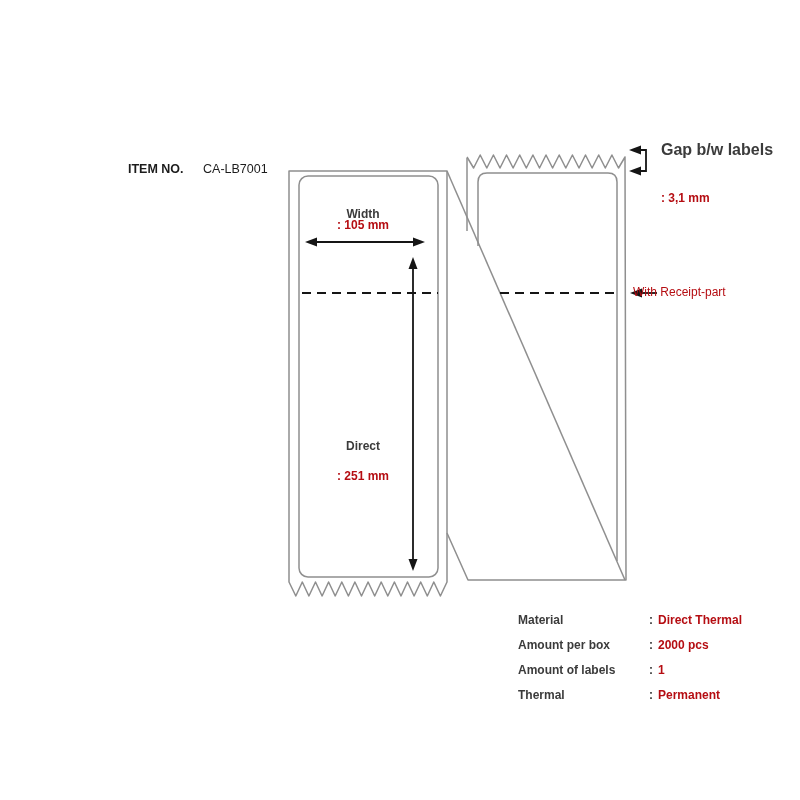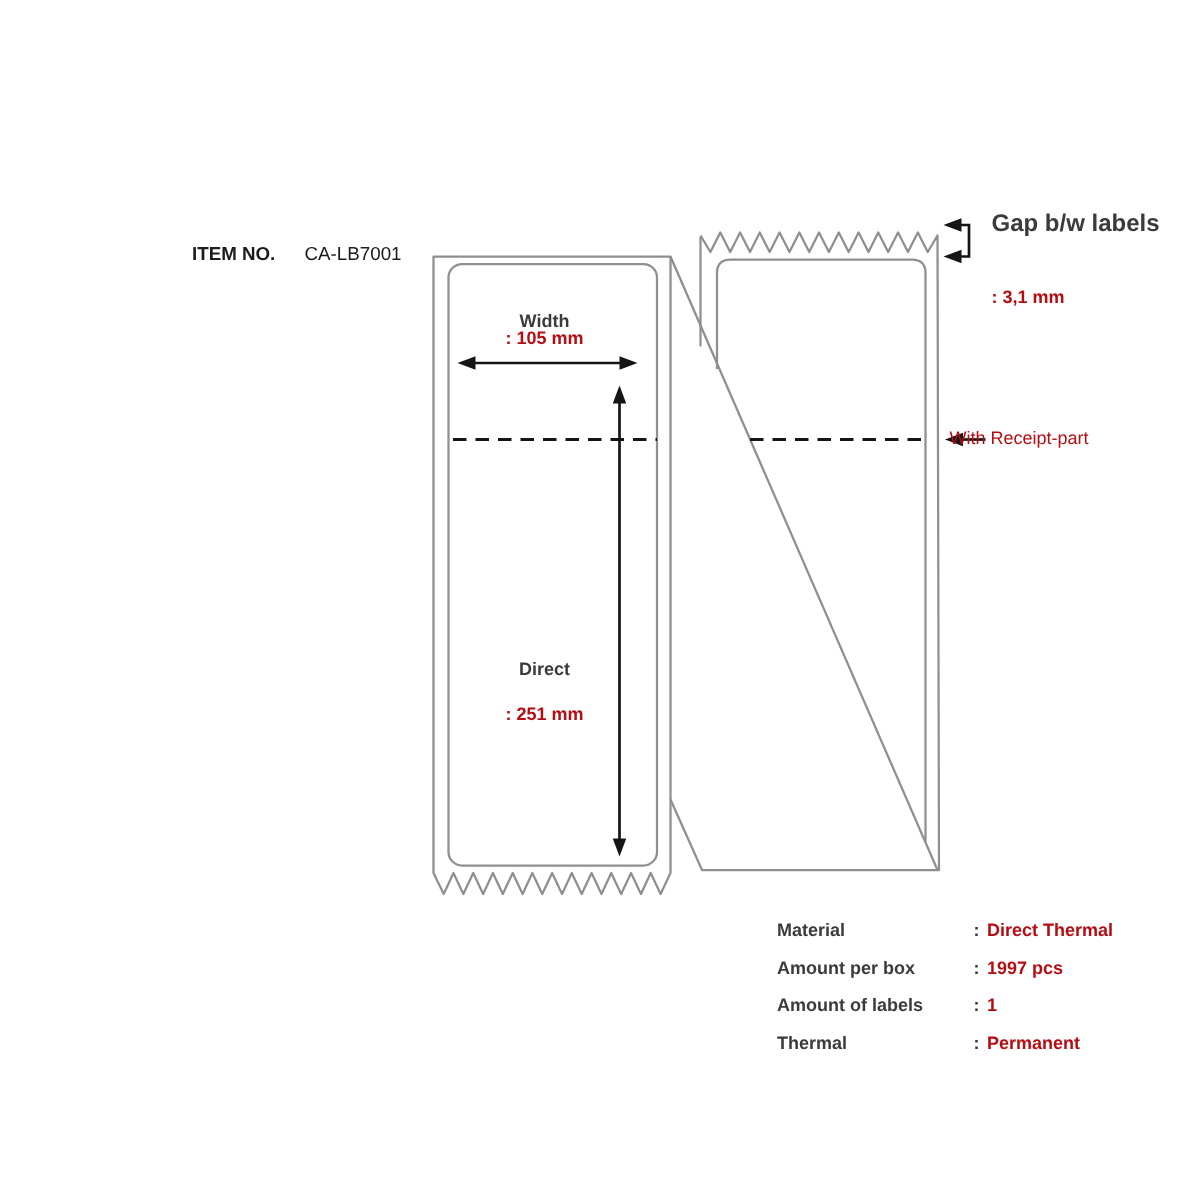--- a/index.html
+++ b/index.html
@@ -116,21 +116,21 @@
 
   <div class="specs">
     <div class="spec-row">
       <span class="label">Material</span>
       <span class="colon">:</span>
       <span class="value">Direct Thermal</span>
     </div>
     <div class="spec-row">
       <span class="label">Amount per box</span>
       <span class="colon">:</span>
-      <span class="value">1997 pcs</span>
+      <span class="value">2000 pcs</span>
     </div>
     <div class="spec-row">
       <span class="label">Amount of labels</span>
       <span class="colon">:</span>
       <span class="value">1</span>
     </div>
     <div class="spec-row">
       <span class="label">Thermal</span>
       <span class="colon">:</span>
       <span class="value">Permanent</span>

